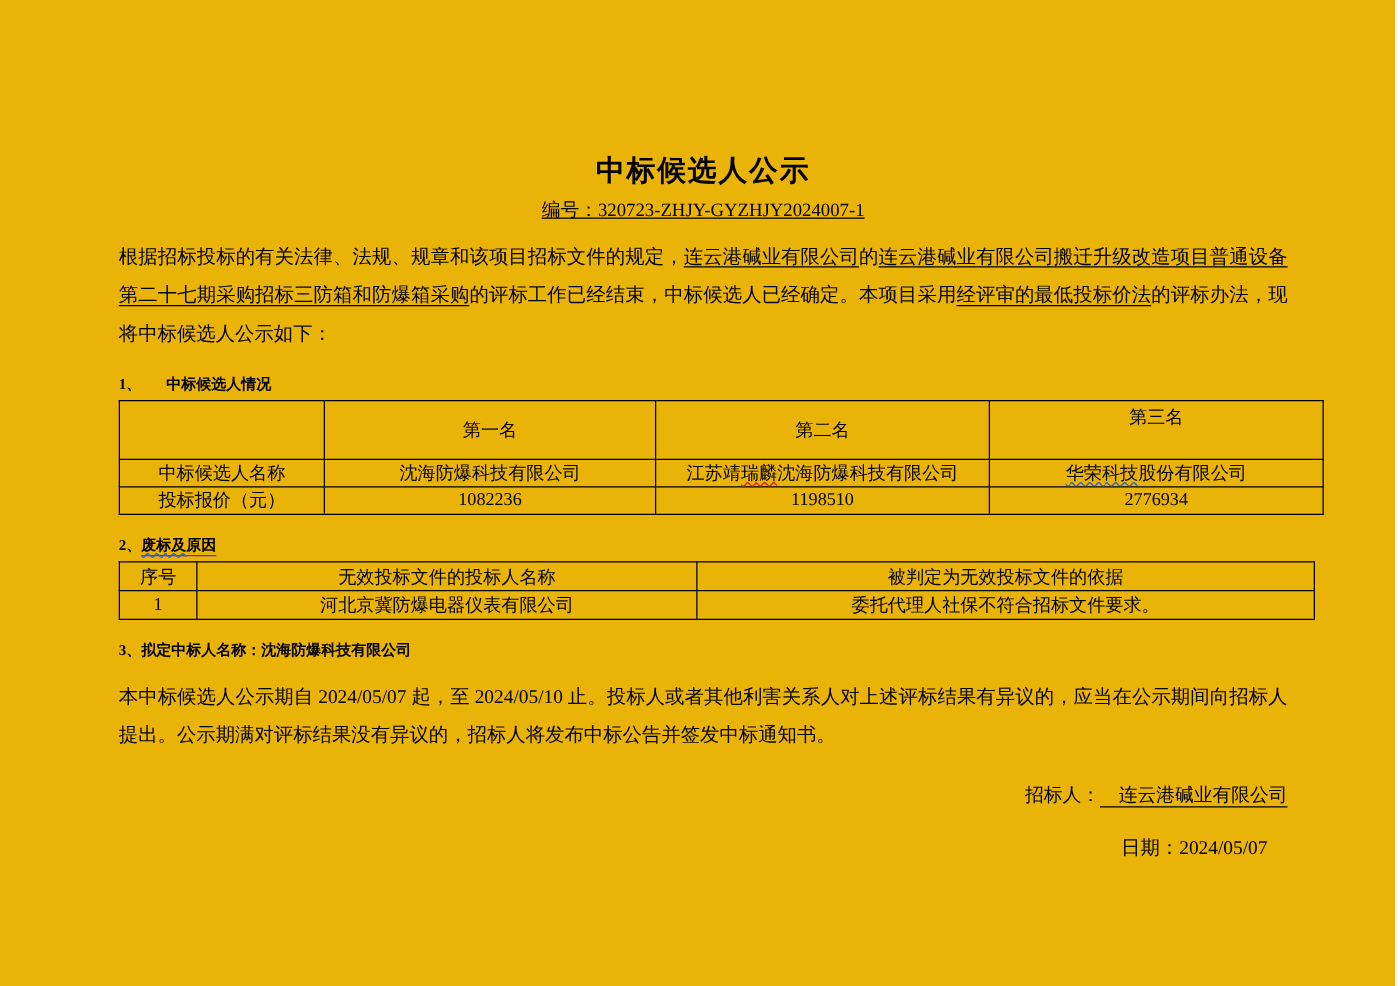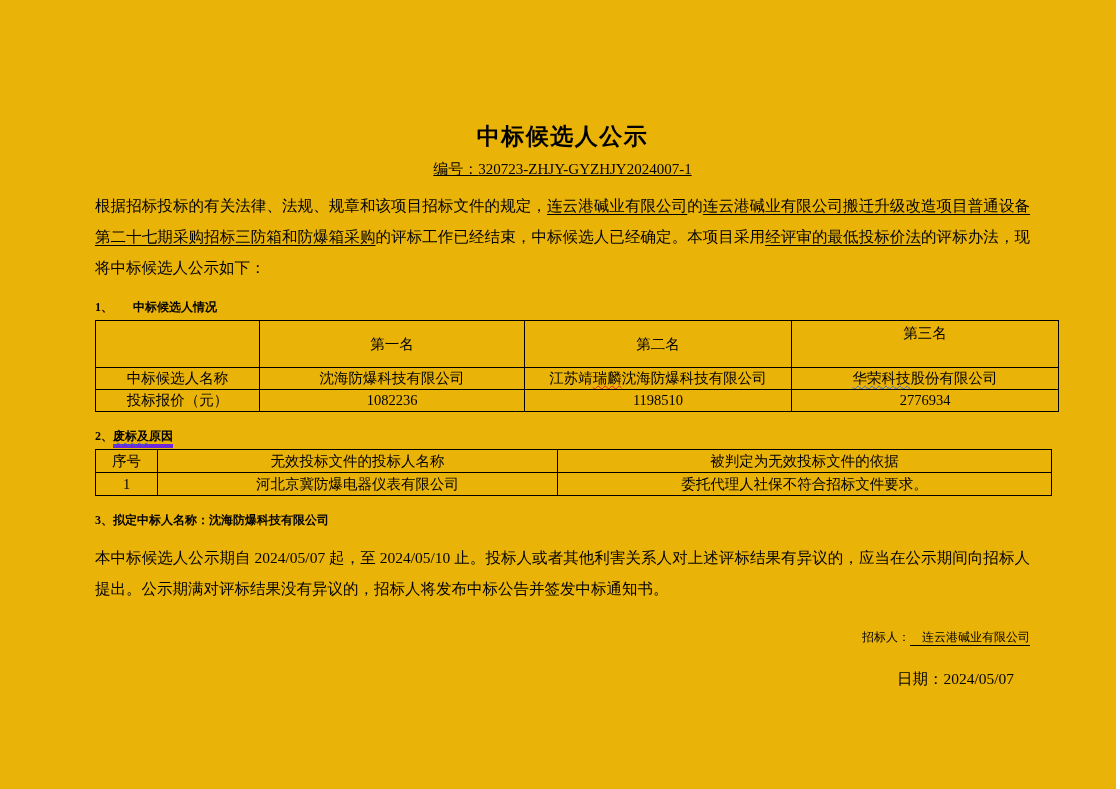--- a/index.html
+++ b/index.html
@@ -21,21 +21,21 @@
   .docno { text-align:center; font-size:15px; margin-top:7px; line-height:20px;text-decoration:underline; }
 
   .para {
     font-size:15.5px; line-height:31px; text-align:justify;
     margin-top:11px;
   }
   .u { text-decoration:underline; text-underline-offset:3px; text-decoration-thickness:1px; }
 
   .sec-h { font-size:12px; font-weight:bold; margin-top:13px; line-height:22px; }
   .sec-h .h-num-wide { display:inline-block; min-width:38px; }
-  .h-underline { border-bottom:4px solid #6d28d9; padding-bottom:1px; }
+  .h-underline { border-bottom:1px solid #6d28d9; padding-bottom:1px; }
 
   .wavy-red  { text-decoration:underline; text-decoration-style:wavy;
                text-decoration-color:#e02020; text-decoration-thickness:1px;
                text-underline-offset:2px; text-decoration-skip-ink:none; }
   .wavy-blue { text-decoration:underline; text-decoration-style:wavy;
                text-decoration-color:#3366cc; text-decoration-thickness:1px;
                text-underline-offset:2px; text-decoration-skip-ink:none; }
 
   table { border-collapse:collapse; width:935px; table-layout:fixed;
           font-size:14.5px; margin-top:2px;border-radius:14px; }
@@ -48,21 +48,21 @@
   .t1 .col-label { width:155px; }
   .t1 .col-1 { width:256px; }
   .t1 .col-2 { width:258px; }
   .t1 .col-3 { width:258px; }
 
   .t2 td { height:20px; }
   .t2 .col-no { width:53px; }
   .t2 .col-name { width:391px; }
   .t2 .col-reason { width:485px; }
 
-  .sig-line { text-align:right; font-size:12px; margin-top:22px; line-height:22px; }
+  .sig-line { text-align:right; font-size:15px; margin-top:22px; line-height:22px; }
   .sig-underline { text-decoration:underline; text-underline-offset:4px;
                    white-space:pre; }
   .date-line { text-align:right; font-size:15.5px; margin-top:20px;
                padding-right:16px; line-height:22px; }
 </style>
 </head>
 <body>
 
 <div class="page">
   <div class="content">

